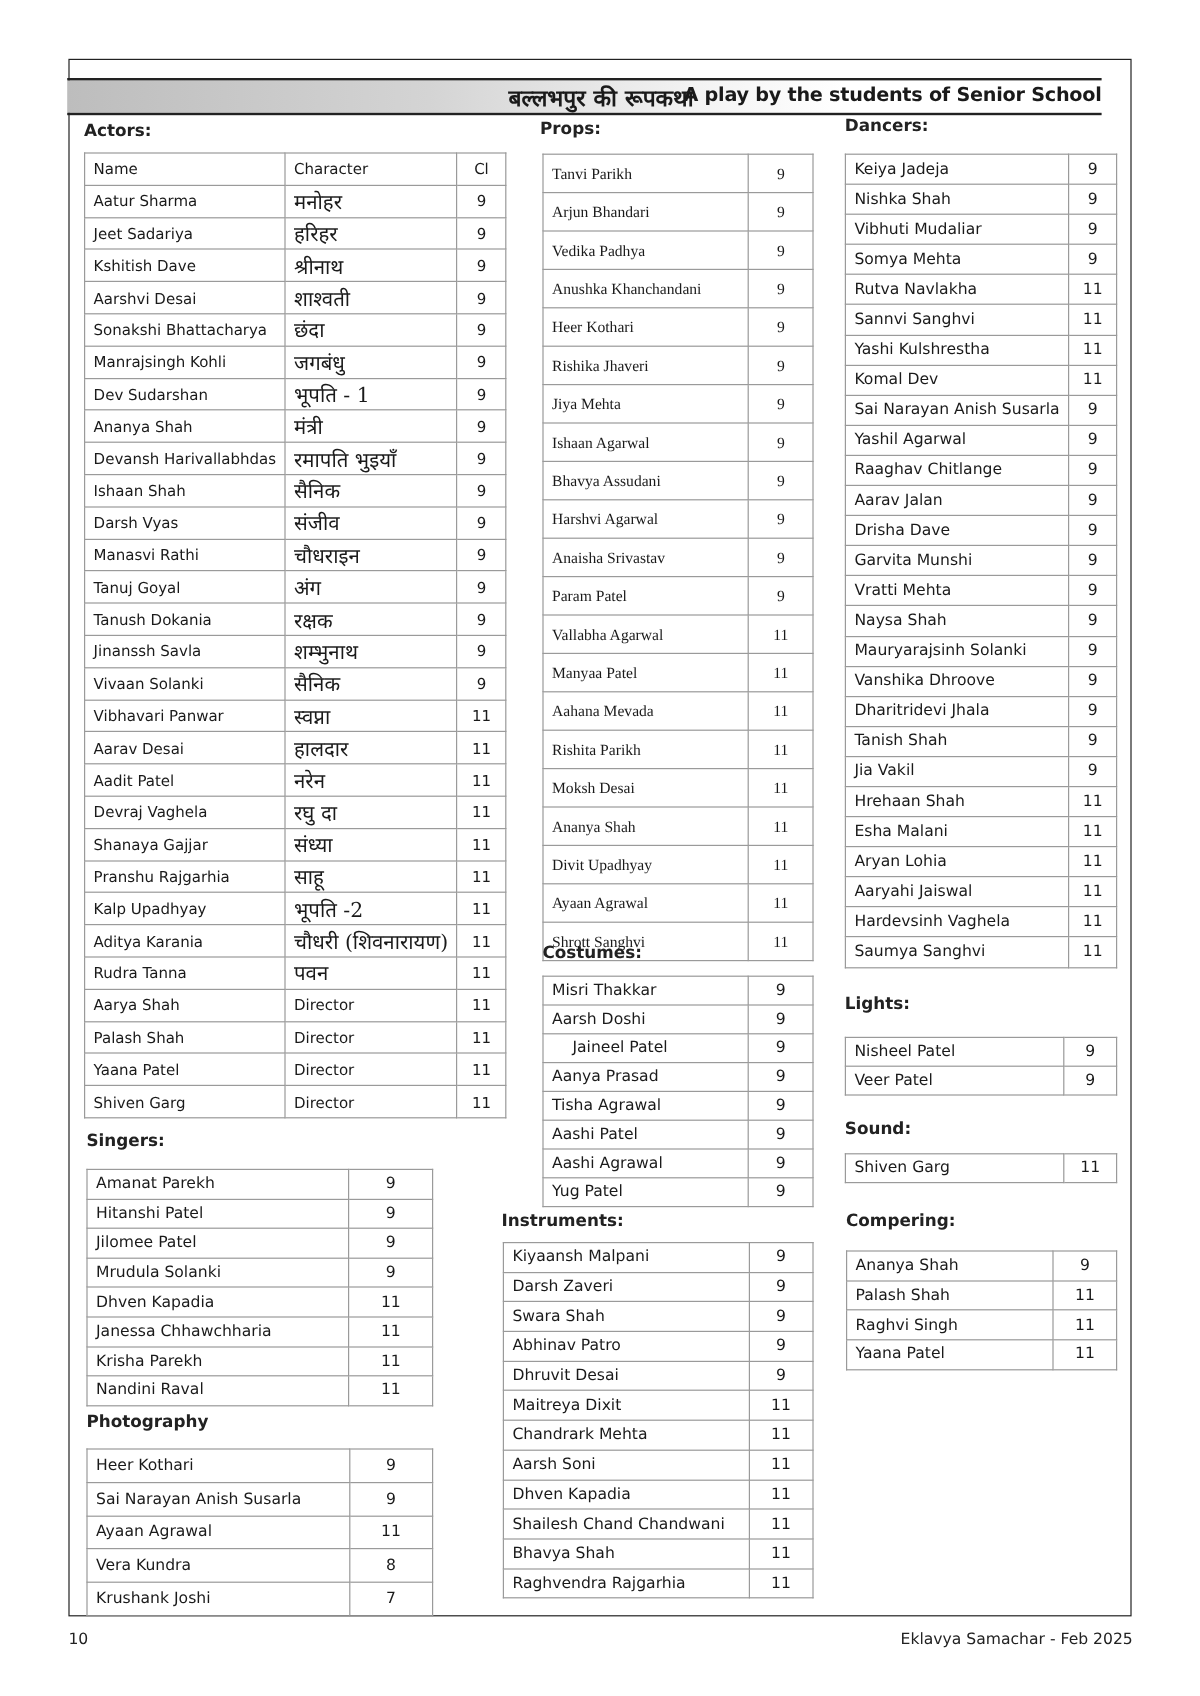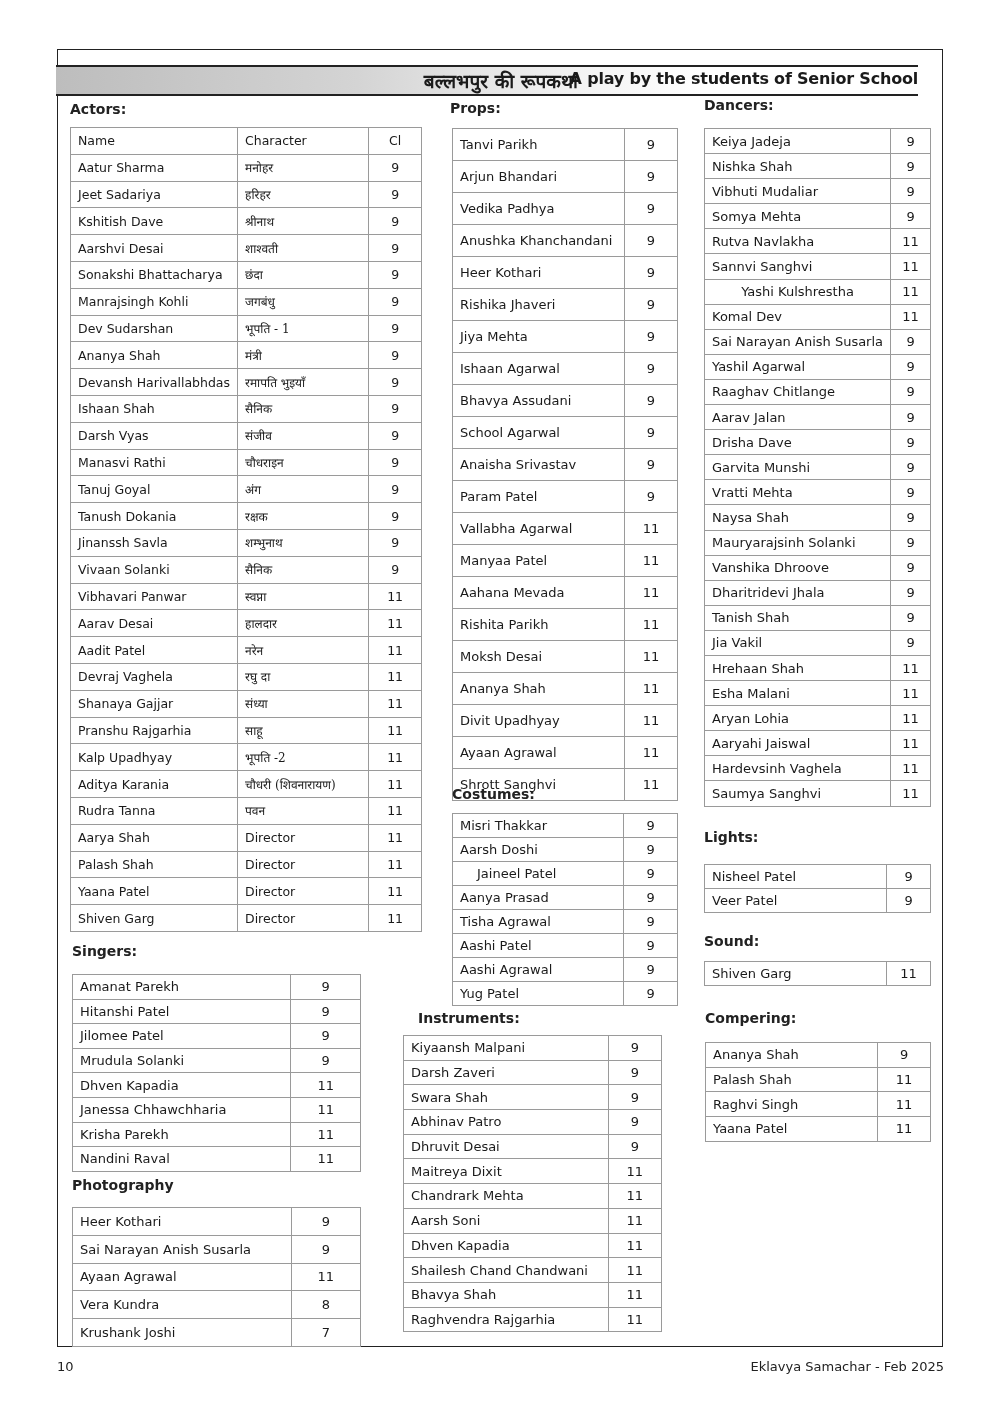--- a/index.html
+++ b/index.html
@@ -8,21 +8,21 @@
   .banner { position:absolute; left:56px; top:65px; width:862px; height:27px; border-top:2px solid #222; border-bottom:2px solid #222;
     background:linear-gradient(to right, #bdbdbd 0%, #d4d4d4 35%, #f2f2f2 60%, #ffffff 75%); }
   .banner .hi { position:absolute; right:340px; top:1px; font-family:"DejaVu Serif", serif; font-size:19px; font-weight:bold; color:#1a1a1a; }
   .banner .en { position:absolute; right:0px; top:2px; font-size:16px; font-weight:bold; color:#1a1a1a; letter-spacing:-0.2px; }
   .sec-title { position:absolute; font-size:14px; font-weight:bold; color:#222; }
   table.t { position:absolute; border-collapse:collapse; font-size:13px; }
   table.t td, table.t th { border:1px solid #9a9a9a; padding:0 7px; text-align:left; font-weight:normal; white-space:nowrap; overflow:hidden; }
   table.t td.cl, table.t th.cl { text-align:center; }
   table.t th { font-weight:normal; }
   .actors td, .actors th { height:25.8px; font-size:12.5px; padding:0 5px; }
-  .actors td.hi { font-family:"DejaVu Serif", serif; font-size:12px; }
+  .actors td.hi { font-family:"DejaVu Serif", serif; font-size:17px; }
   .footer { position:absolute; top:1359px; font-size:13px; color:#222; }
 </style>
 </head>
 <body>
 
 <div class="frame"></div>
 
 <div class="banner">
   <span class="hi">बल्लभपुर की रूपकथा</span>
   <span class="en">A play by the students of Senior School</span>
@@ -257,21 +257,21 @@
         <td class="cl">8</td>
       </tr>
       <tr>
         <td style="height: 26.8px;">Krushank Joshi</td>
         <td class="cl">7</td>
       </tr>
     </tbody>
 </table>
 
 <div class="sec-title" style="left:450px; top:100px;">Props:</div>
-<table class="t two" id="props-table" style="left:452px; top:128px; width:226px;">
+<table class="t two" id="props-table" style="left:452px; top:128px; width:226px;font-family:Liberation Serif, serif;">
   <colgroup>
       <col style="width:172px">
       <col style="width:54px">
     </colgroup>
     <tbody>
       <tr>
         <td style="height: 31px;">Tanvi Parikh</td>
         <td class="cl">9</td>
       </tr>
       <tr>
@@ -300,21 +300,21 @@
       </tr>
       <tr>
         <td style="height: 31px;">Ishaan Agarwal</td>
         <td class="cl">9</td>
       </tr>
       <tr>
         <td style="height: 31px;">Bhavya Assudani</td>
         <td class="cl">9</td>
       </tr>
       <tr>
-        <td style="height: 31px;">School Agarwal</td>
+        <td style="height: 31px;">Harshvi Agarwal</td>
         <td class="cl">9</td>
       </tr>
       <tr>
         <td style="height: 31px;">Anaisha Srivastav</td>
         <td class="cl">9</td>
       </tr>
       <tr>
         <td style="height: 31px;">Param Patel</td>
         <td class="cl">9</td>
       </tr>
@@ -393,21 +393,21 @@
         <td class="cl">9</td>
       </tr>
       <tr>
         <td style="height: 23px;">Yug Patel</td>
         <td class="cl">9</td>
       </tr>
     </tbody>
 </table>
 
 <div class="sec-title" style="left:418px; top:1010px;">Instruments:</div>
-<table class="t two" id="instr-table" style="left:403px; top:1035px; width:259px;">
+<table class="t two" id="instr-table" style="left:419px; top:1035px; width:259px;">
   <colgroup>
       <col style="width:205px">
       <col style="width:54px">
     </colgroup>
     <tbody>
       <tr>
         <td style="height: 23.7px;">Kiyaansh Malpani</td>
         <td class="cl">9</td>
       </tr>
       <tr>
@@ -482,21 +482,21 @@
       </tr>
       <tr>
         <td style="height: 24.1px;">Rutva Navlakha</td>
         <td class="cl">11</td>
       </tr>
       <tr>
         <td style="height: 24.1px;">Sannvi Sanghvi</td>
         <td class="cl">11</td>
       </tr>
       <tr>
-        <td style="height: 24.1px; text-align: center;">Yashi Kulshrestha</td>
+        <td style="height: 24.1px;">Yashi Kulshrestha</td>
         <td class="cl">11</td>
       </tr>
       <tr>
         <td style="height: 24.1px;">Komal Dev</td>
         <td class="cl">11</td>
       </tr>
       <tr>
         <td style="height: 24.1px;">Sai Narayan Anish Susarla</td>
         <td class="cl">9</td>
       </tr>

